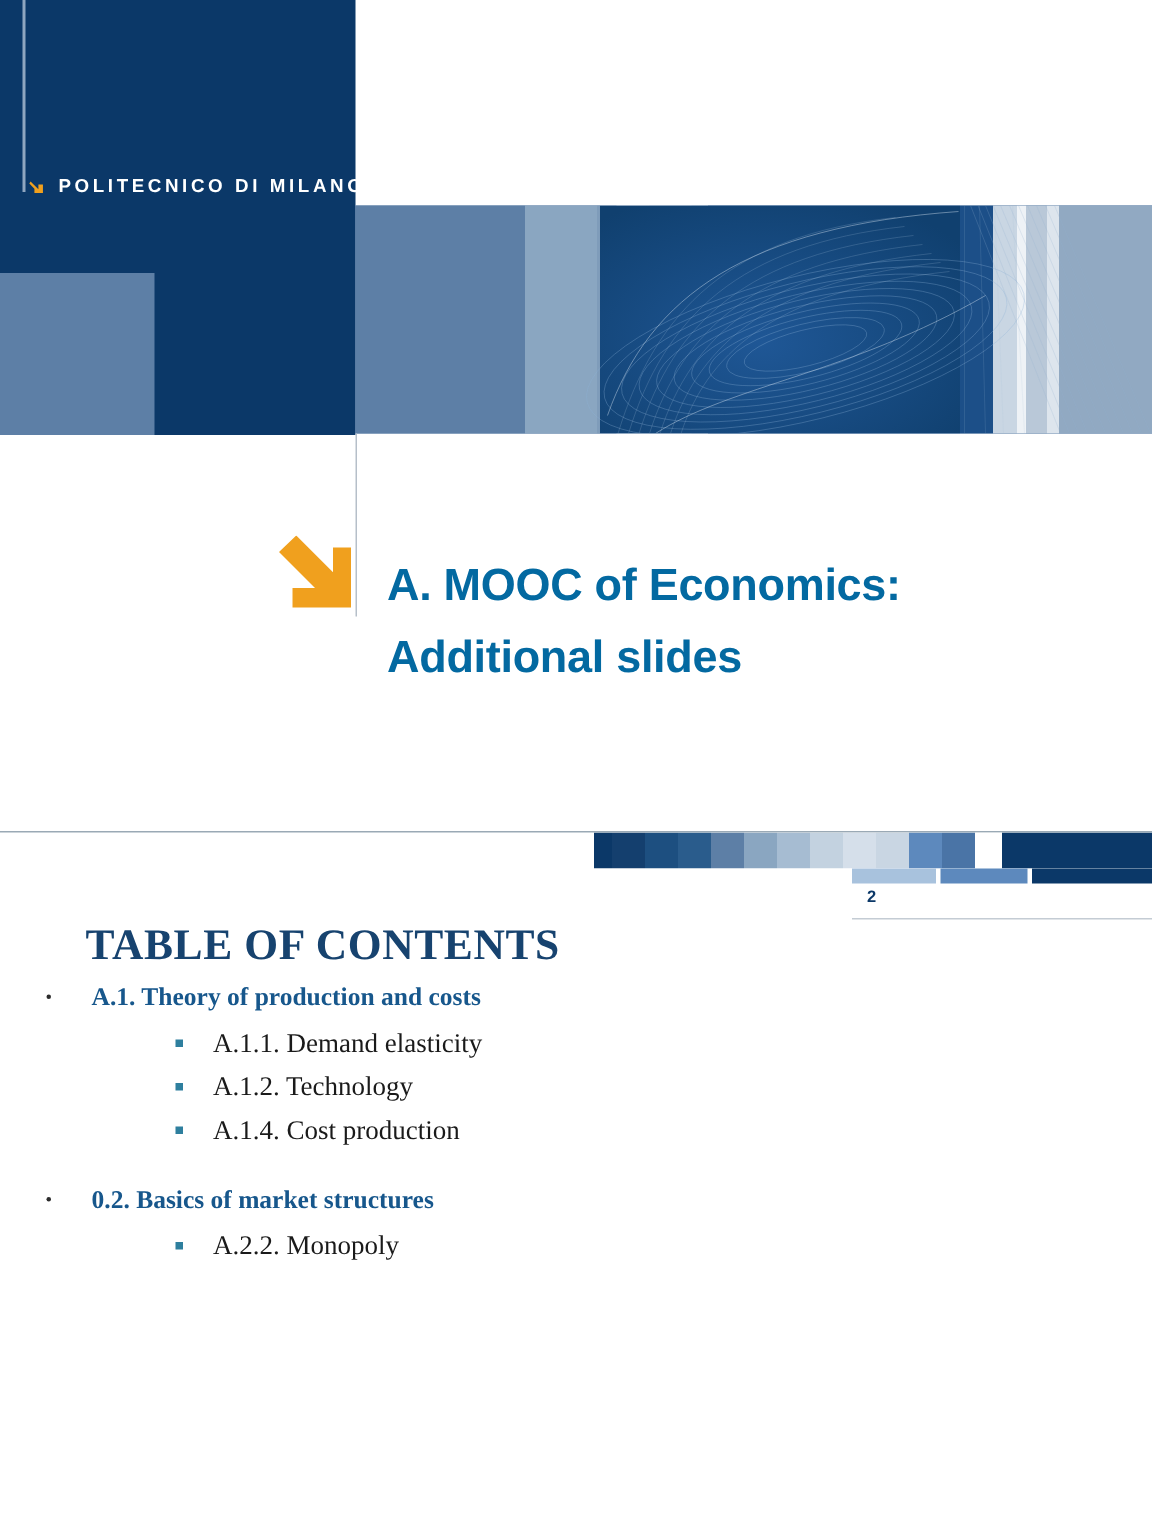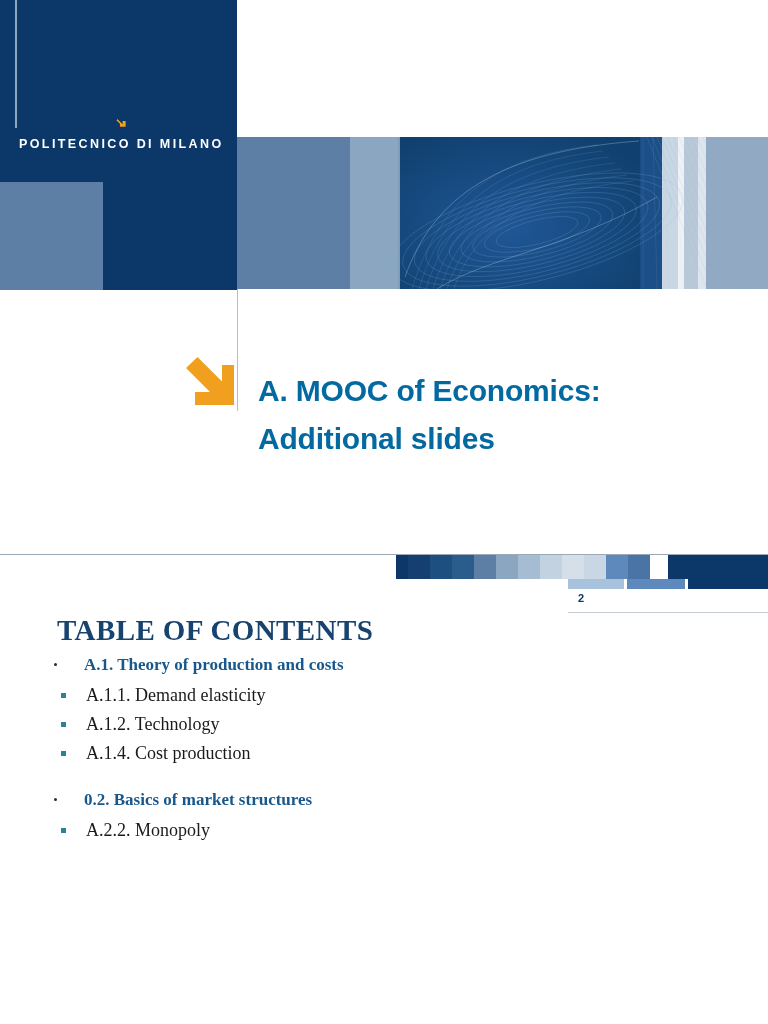--- a/index.html
+++ b/index.html
@@ -92,21 +92,20 @@
     line-height: 48px;
     letter-spacing: -0.2px;
   }
 
   .logo {
     position: absolute;
     left: 19px; top: 117px;
     display: flex;
     align-items: center;
     gap: 9px;
-    flex-direction: column;
   }
   .logo-arrow {
     width: 11px;
     height: 11px;
     flex: 0 0 auto;
   }
   .logo-text {
     color: #ffffff;
     font-size: 12.5px;
     font-weight: bold;
@@ -179,21 +178,21 @@
   .toc-list {
     position: absolute;
     left: 0; top: 105px;
     width: 768px;
   }
   .toc-group { margin-bottom: 26px; }
 
   .toc-l1 {
     display: flex;
     align-items: baseline;
-    padding-left: 54px;
+    padding-left: 31px;
     margin-bottom: 10px;
   }
   .toc-l1 .bullet-dot {
     width: 3px; height: 3px;
     border-radius: 50%;
     background: #2b2b2b;
     margin-right: 27px;
     flex: 0 0 auto;
     position: relative;
     top: -4px;
@@ -201,21 +200,21 @@
   .toc-l1 .label {
     font-family: "Liberation Serif", serif;
     font-size: 17px;
     font-weight: bold;
     color: #17578c;
   }
 
   .toc-l2 {
     display: flex;
     align-items: baseline;
-    padding-left: 61px;
+    padding-left: 117px;
     margin-bottom: 8px;
   }
   .toc-l2 .bullet-sq {
     width: 5px; height: 5px;
     background: #2e7f9e;
     margin-right: 20px;
     flex: 0 0 auto;
     position: relative;
     top: -3px;
   }

